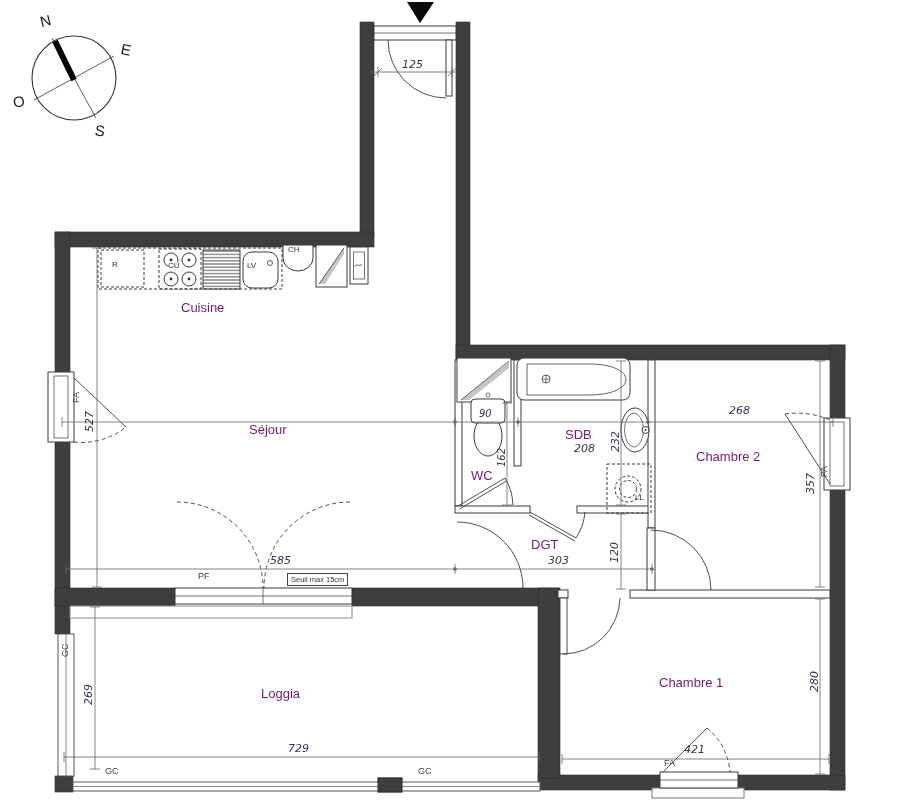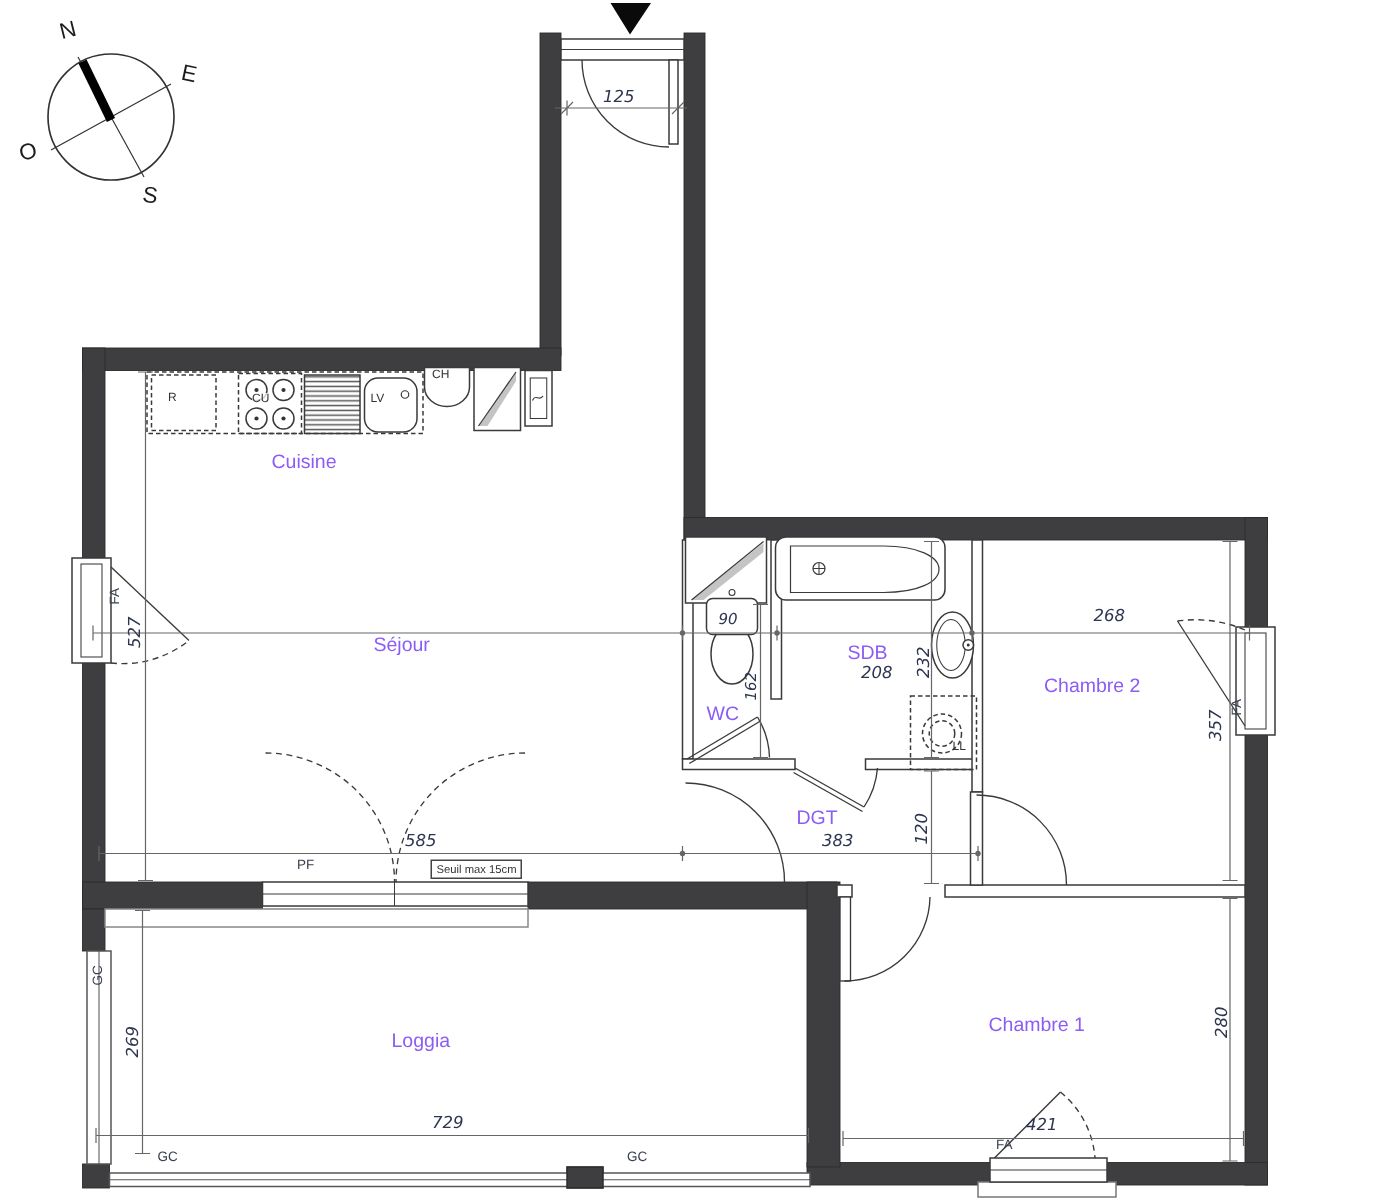--- a/index.html
+++ b/index.html
@@ -1,19 +1,19 @@
 <!DOCTYPE html>
 <html><head>
 <meta charset="utf-8">
 <style>
   html,body{margin:0;padding:0;background:#fff;}
   .stage{position:relative;width:917px;height:800px;background:#ffffff;overflow:hidden;
          font-family:"Liberation Sans",sans-serif;}
   .stage svg{position:absolute;left:0;top:0;}
-  .lbl{position:absolute;white-space:nowrap;color:#8b5cf6;line-height:1;}
+  .lbl{position:absolute;white-space:nowrap;color:#701a75;line-height:1;}
   .room{font-size:13px;}
   .dim{font-size:11px;font-style:italic;color:#2e3550;font-family:"DejaVu Sans",sans-serif;}
   .dimsm{font-size:10px;}
   .tag{font-size:9px;color:#39404f;}
   .app{font-size:8px;color:#333;text-align:center;}
   .vrot{transform:rotate(-90deg);transform-origin:left top;}
   .compass-letter{font-size:15px;color:#1c1c1c;}
   .seuil{font-size:7.5px;color:#333;border:1px solid #444;background:#fff;
          padding:1px 3px;line-height:1.2;}
 </style>
@@ -240,21 +240,21 @@
   <div class="lbl room" style="left:531px;top:538px;">DGT</div>
   <div class="lbl room" style="left:696px;top:450px;">Chambre 2</div>
   <div class="lbl room" style="left:659px;top:676px;">Chambre 1</div>
   <div class="lbl room" style="left:261px;top:687px;">Loggia</div>
 
   <div class="lbl dim" style="left:402px;top:59px;">125</div>
   <div class="lbl dim dimsm" style="left:479px;top:409px;">90</div>
   <div class="lbl dim" style="left:574px;top:407px;margin-top:36px;">208</div>
   <div class="lbl dim" style="left:729px;top:405px;">268</div>
   <div class="lbl dim" style="left:270px;top:555px;">585</div>
-  <div class="lbl dim" style="left:548px;top:555px;">383</div>
+  <div class="lbl dim" style="left:548px;top:555px;">303</div>
   <div class="lbl dim" style="left:288px;top:743px;">729</div>
   <div class="lbl dim" style="left:684px;top:744px;">421</div>
 
   <div class="lbl dim vrot" style="left:84px;top:432px;">527</div>
   <div class="lbl dim vrot dimsm" style="left:497px;top:467px;">162</div>
   <div class="lbl dim vrot" style="left:610px;top:452px;">232</div>
   <div class="lbl dim vrot" style="left:609px;top:563px;">120</div>
   <div class="lbl dim vrot" style="left:805px;top:494px;">357</div>
   <div class="lbl dim vrot" style="left:809px;top:692px;">280</div>
   <div class="lbl dim vrot" style="left:83px;top:705px;">269</div>

